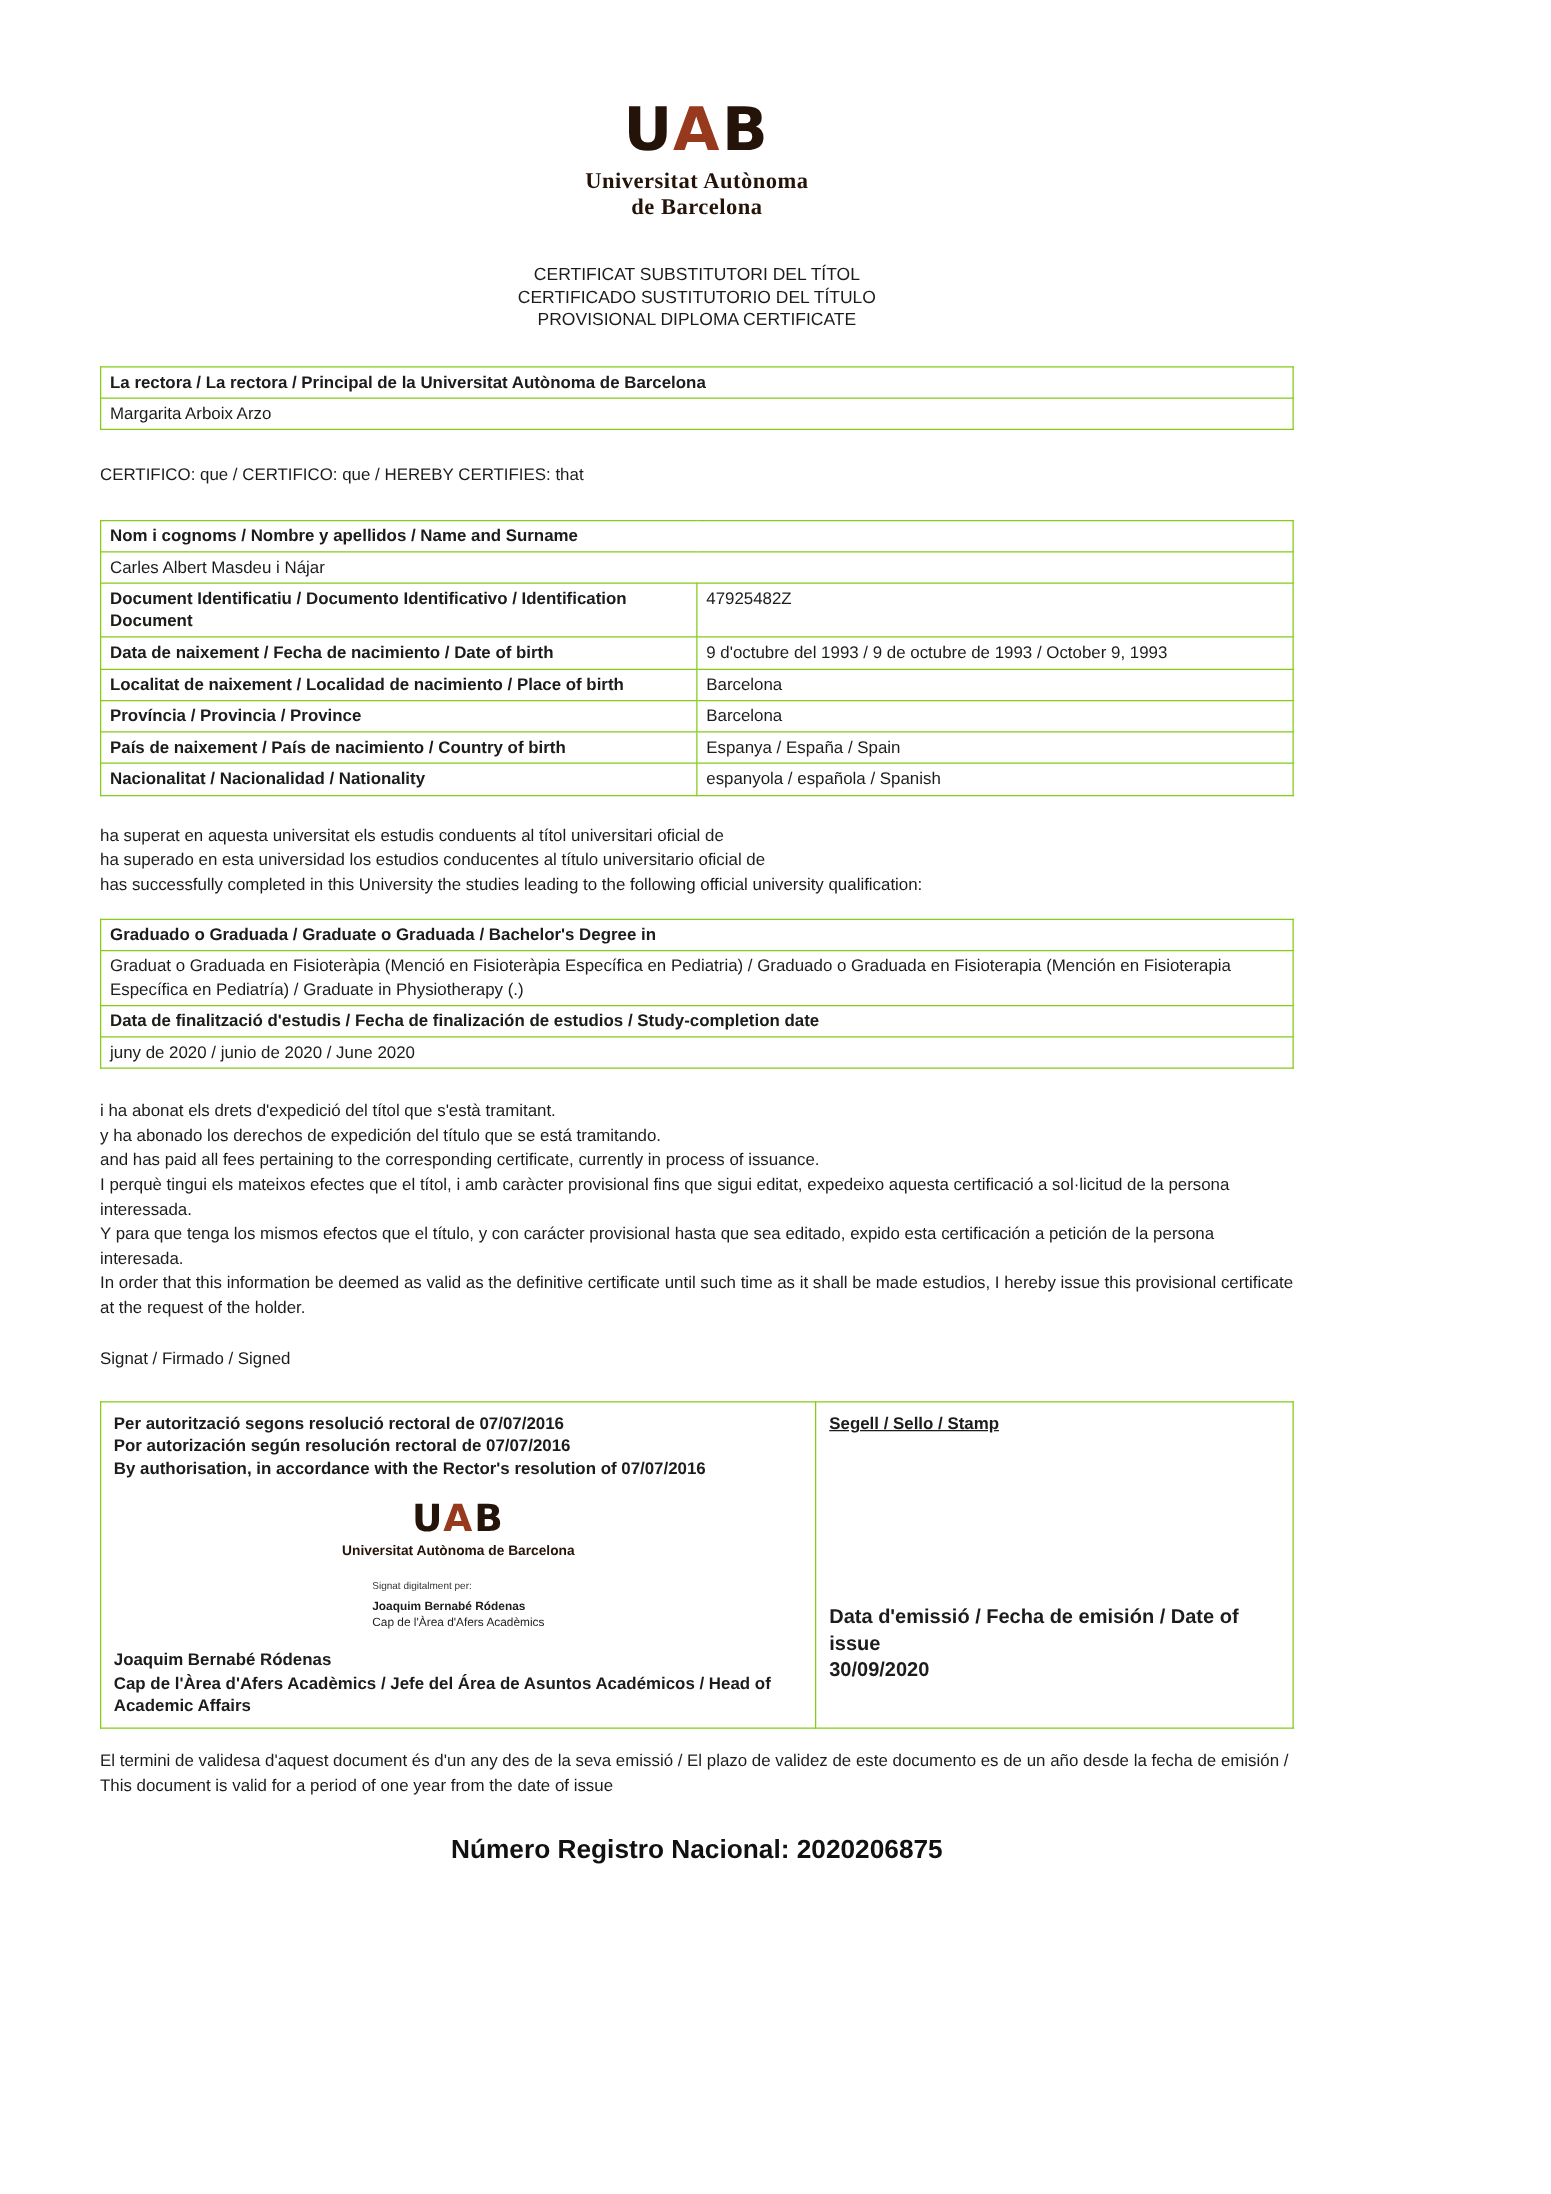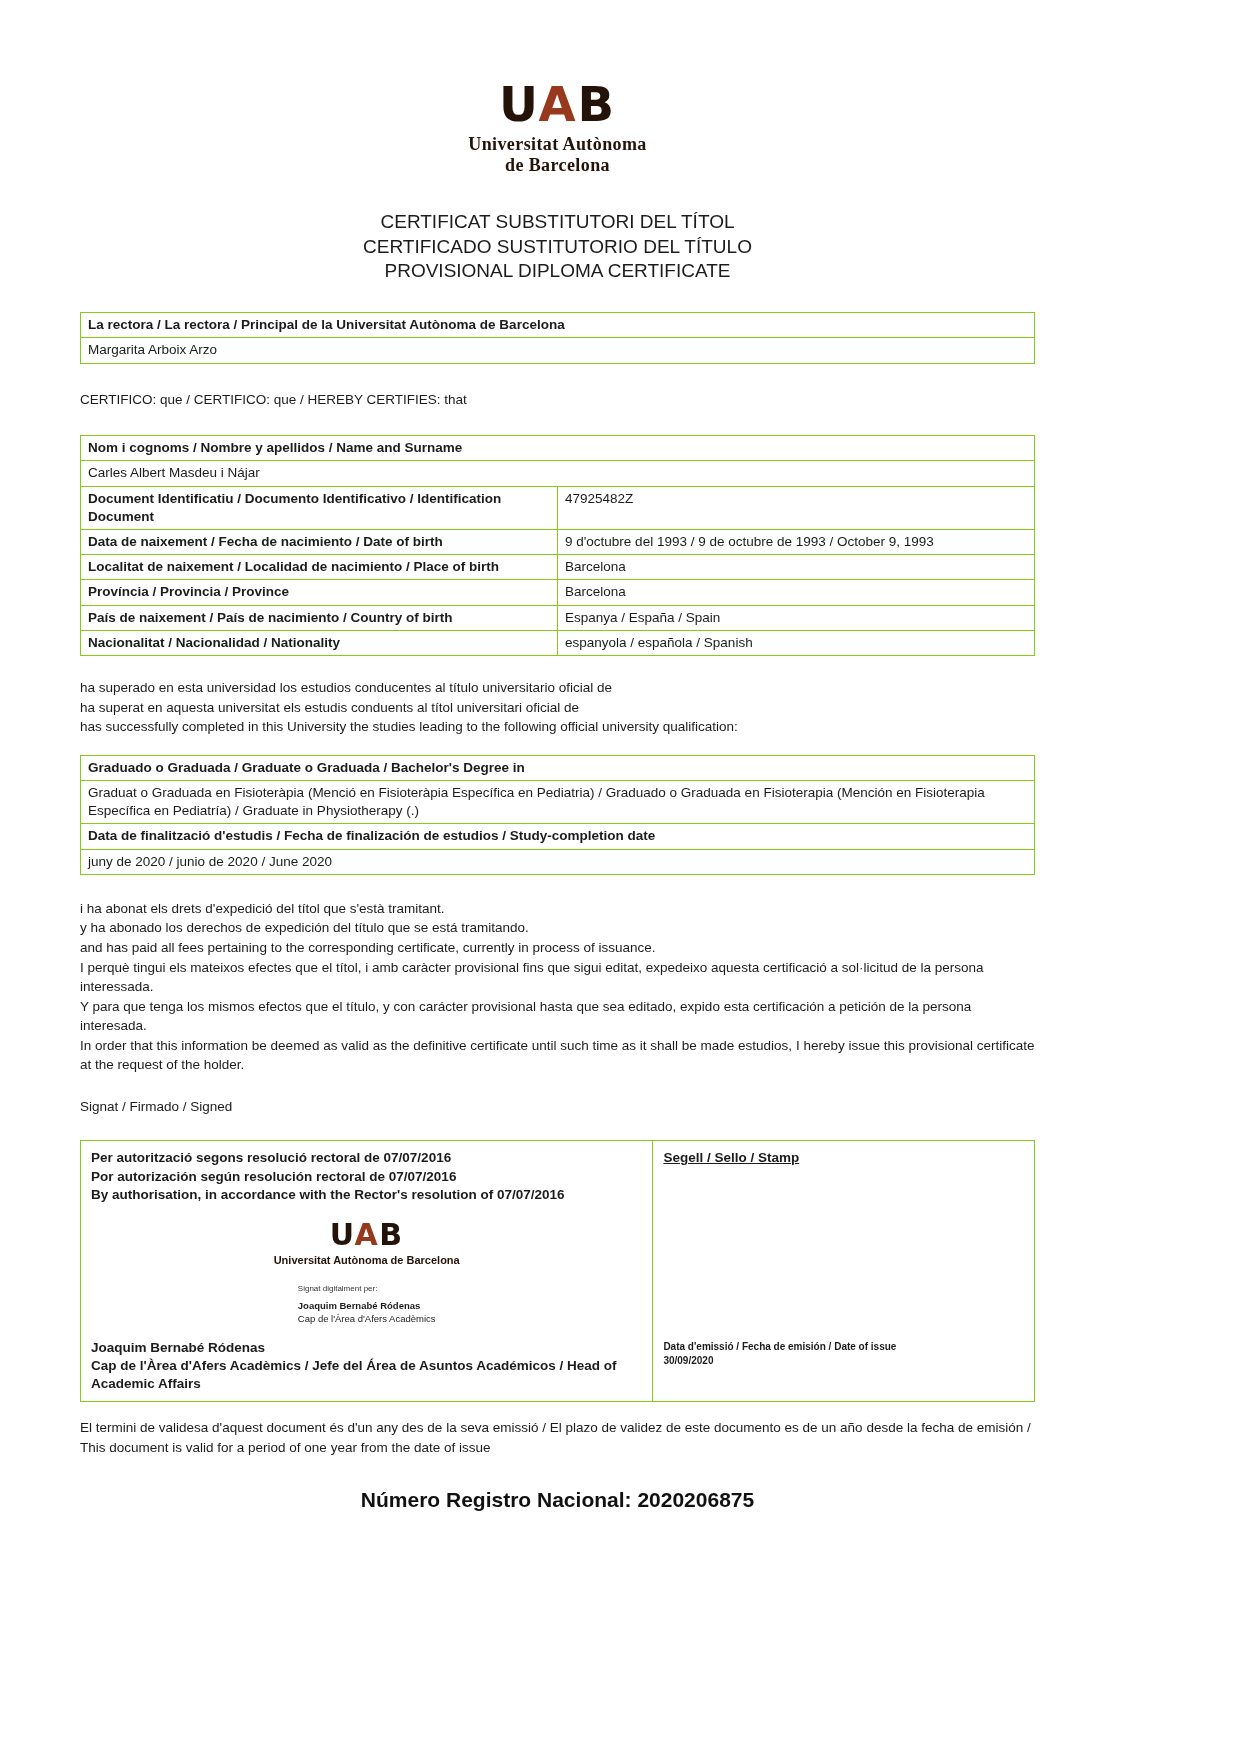--- a/index.html
+++ b/index.html
@@ -32,21 +32,21 @@
   .logo-uni-line1, .logo-uni-line2 {
     font-family: "Liberation Serif", serif;
     font-weight: bold;
     font-size: 18px;
     color: #241309;
     letter-spacing: 0.4px;
   }
   .logo-uni-line1 { margin-top: 6px; }
 
   
-  .doc-title { text-align: center; font-size: 19px; line-height: 1.3; margin-bottom: 28px; }
+  .doc-title { text-align: center; font-size: 14px; line-height: 1.3; margin-bottom: 28px; }
 
   
   table.tbl {
     border-collapse: collapse;
     width: 955px;
     font-size: 13.5px;
     table-layout: fixed;
   }
   table.tbl td {
     border: 1px solid #84cc16;
@@ -82,21 +82,21 @@
     color: #241309;
   }
   .sig-logo-letters .letter-a { color: #97391c; }
   .sig-logo-caption { font-size: 11px; font-weight: bold; margin-top: 3px; color: #241309; }
   .digital-block { display: inline-block; text-align: left; margin-top: 16px; }
   .digital-label { font-size: 8px; color: #333; }
   .digital-name { font-size: 9.5px; font-weight: bold; margin-top: 5px; }
   .digital-role { font-size: 9.5px; }
   .sig-bottom { margin-top: auto; font-weight: bold; font-size: 13.5px; line-height: 1.35; }
   .stamp-header { font-weight: bold; font-size: 13.5px; text-decoration: underline; }
-  .date-block { margin-top: auto; margin-bottom: 26px; font-weight: bold; font-size: 10px; line-height: 1.35; }
+  .date-block { margin-top: auto; margin-bottom: 26px; font-weight: bold; font-size: 16px; line-height: 1.35; }
 
   
   .footer-note { font-size: 13.5px; line-height: 1.45; width: 955px; }
   .registry {
     text-align: center;
     font-size: 21px;
     font-weight: bold;
     margin-top: 30px;
     width: 955px;
     color: #111;
@@ -164,22 +164,22 @@
         <td>Espanya / España / Spain</td>
       </tr>
       <tr>
         <td class="hdr">Nacionalitat / Nacionalidad / Nationality</td>
         <td>espanyola / española / Spanish</td>
       </tr>
     </tbody>
       </table>
 
     <div class="para mt-22">
+      <div>ha superat en aquesta universitat els estudis conduents al títol universitari oficial de</div>
       <div>ha superado en esta universidad los estudios conducentes al título universitario oficial de</div>
-      <div>ha superat en aquesta universitat els estudis conduents al títol universitari oficial de</div>
       <div>has successfully completed in this University the studies leading to the following official university qualification:</div>
     </div>
 
     <table class="tbl mt-18">
       <tbody>
           <tr>
         <td class="hdr">Graduado o Graduada / Graduate o Graduada / Bachelor's Degree in</td>
       </tr>
       <tr>
         <td>Graduat o Graduada en Fisioteràpia (Menció en Fisioteràpia Específica en Pediatria) / Graduado o Graduada en Fisioterapia (Mención en Fisioterapia Específica en Pediatría) / Graduate in Physiotherapy (.)</td>

